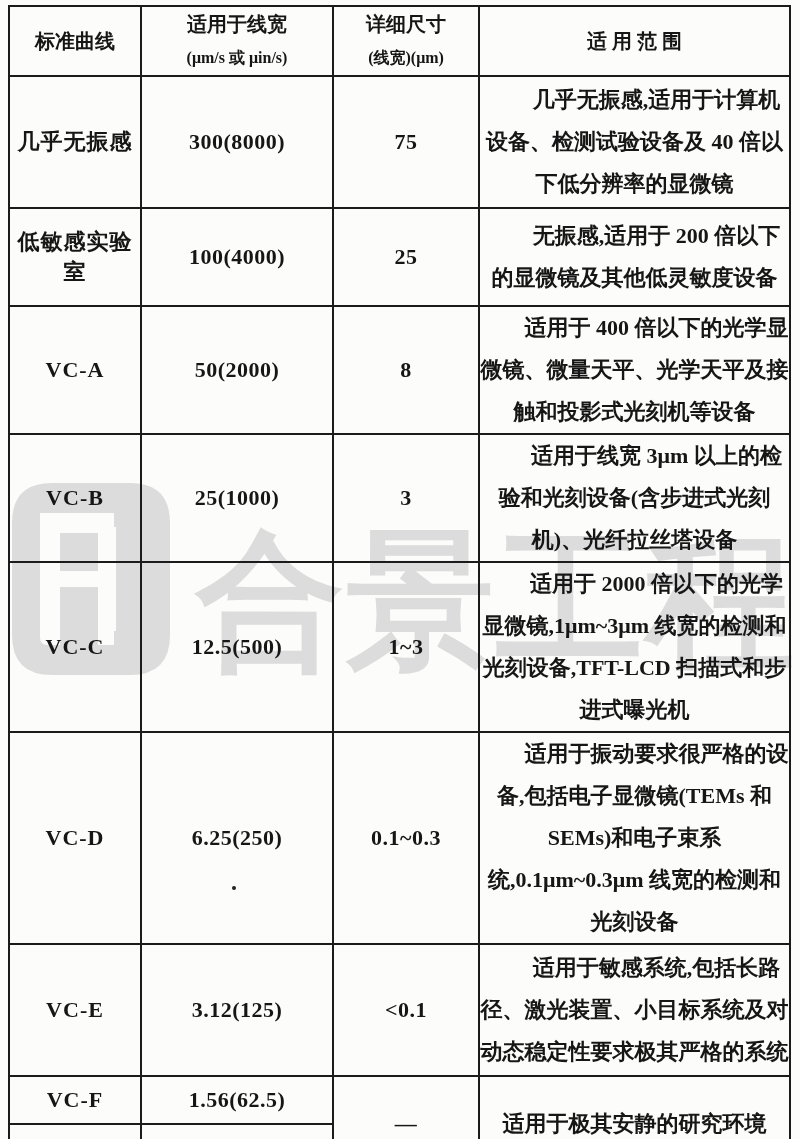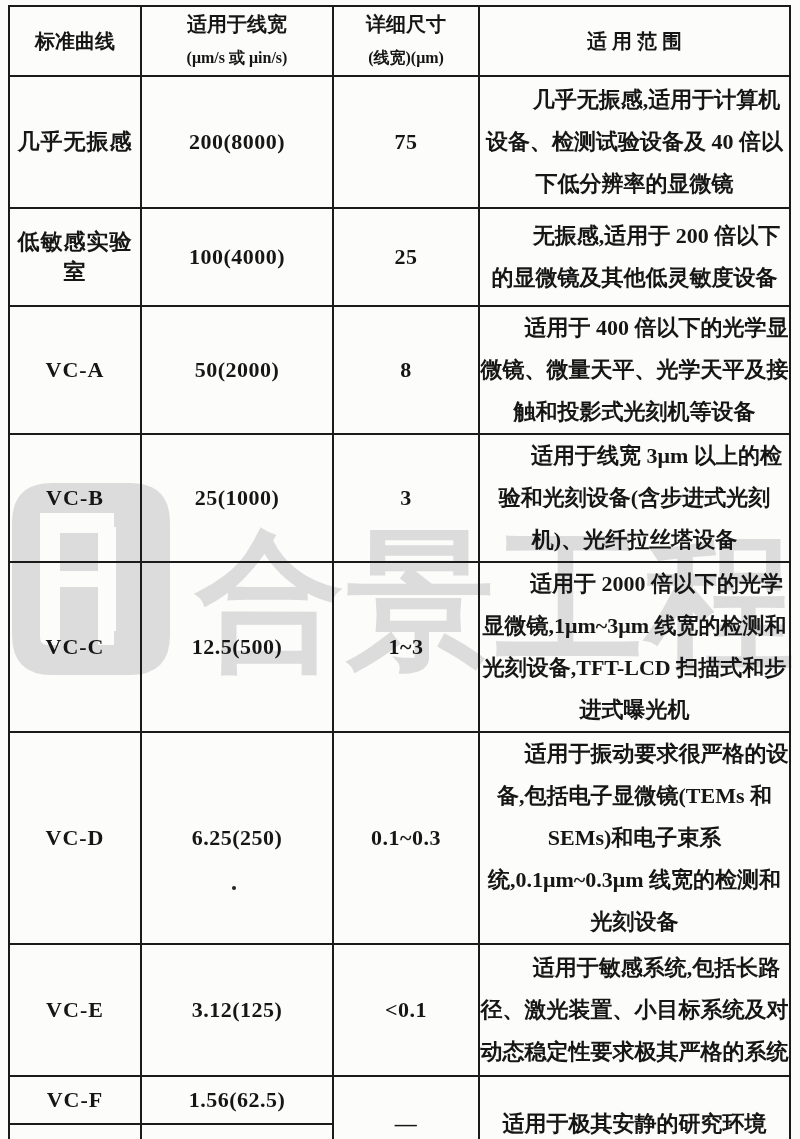--- a/index.html
+++ b/index.html
@@ -92,21 +92,21 @@
         <div class="hdr-sub">(线宽)(μm)</div>
       </th>
       <th>
         <div>适 用 范 围</div>
       </th>
     </tr>
   </thead>
   <tbody>
     <tr style="height:132px;">
       <td class="cell-curve">几乎无振感</td>
-      <td class="cell-num">200(8000)</td>
+      <td class="cell-num">300(8000)</td>
       <td class="cell-num">75</td>
       <td class="scope">几乎无振感,适用于计算机设备、检测试验设备及 40 倍以下低分辨率的显微镜</td>
     </tr>
     <tr style="height:98px;">
       <td class="cell-curve">低敏感实验室</td>
       <td class="cell-num">100(4000)</td>
       <td class="cell-num">25</td>
       <td class="scope">无振感,适用于 200 倍以下的显微镜及其他低灵敏度设备</td>
     </tr>
     <tr style="height:122px;">

